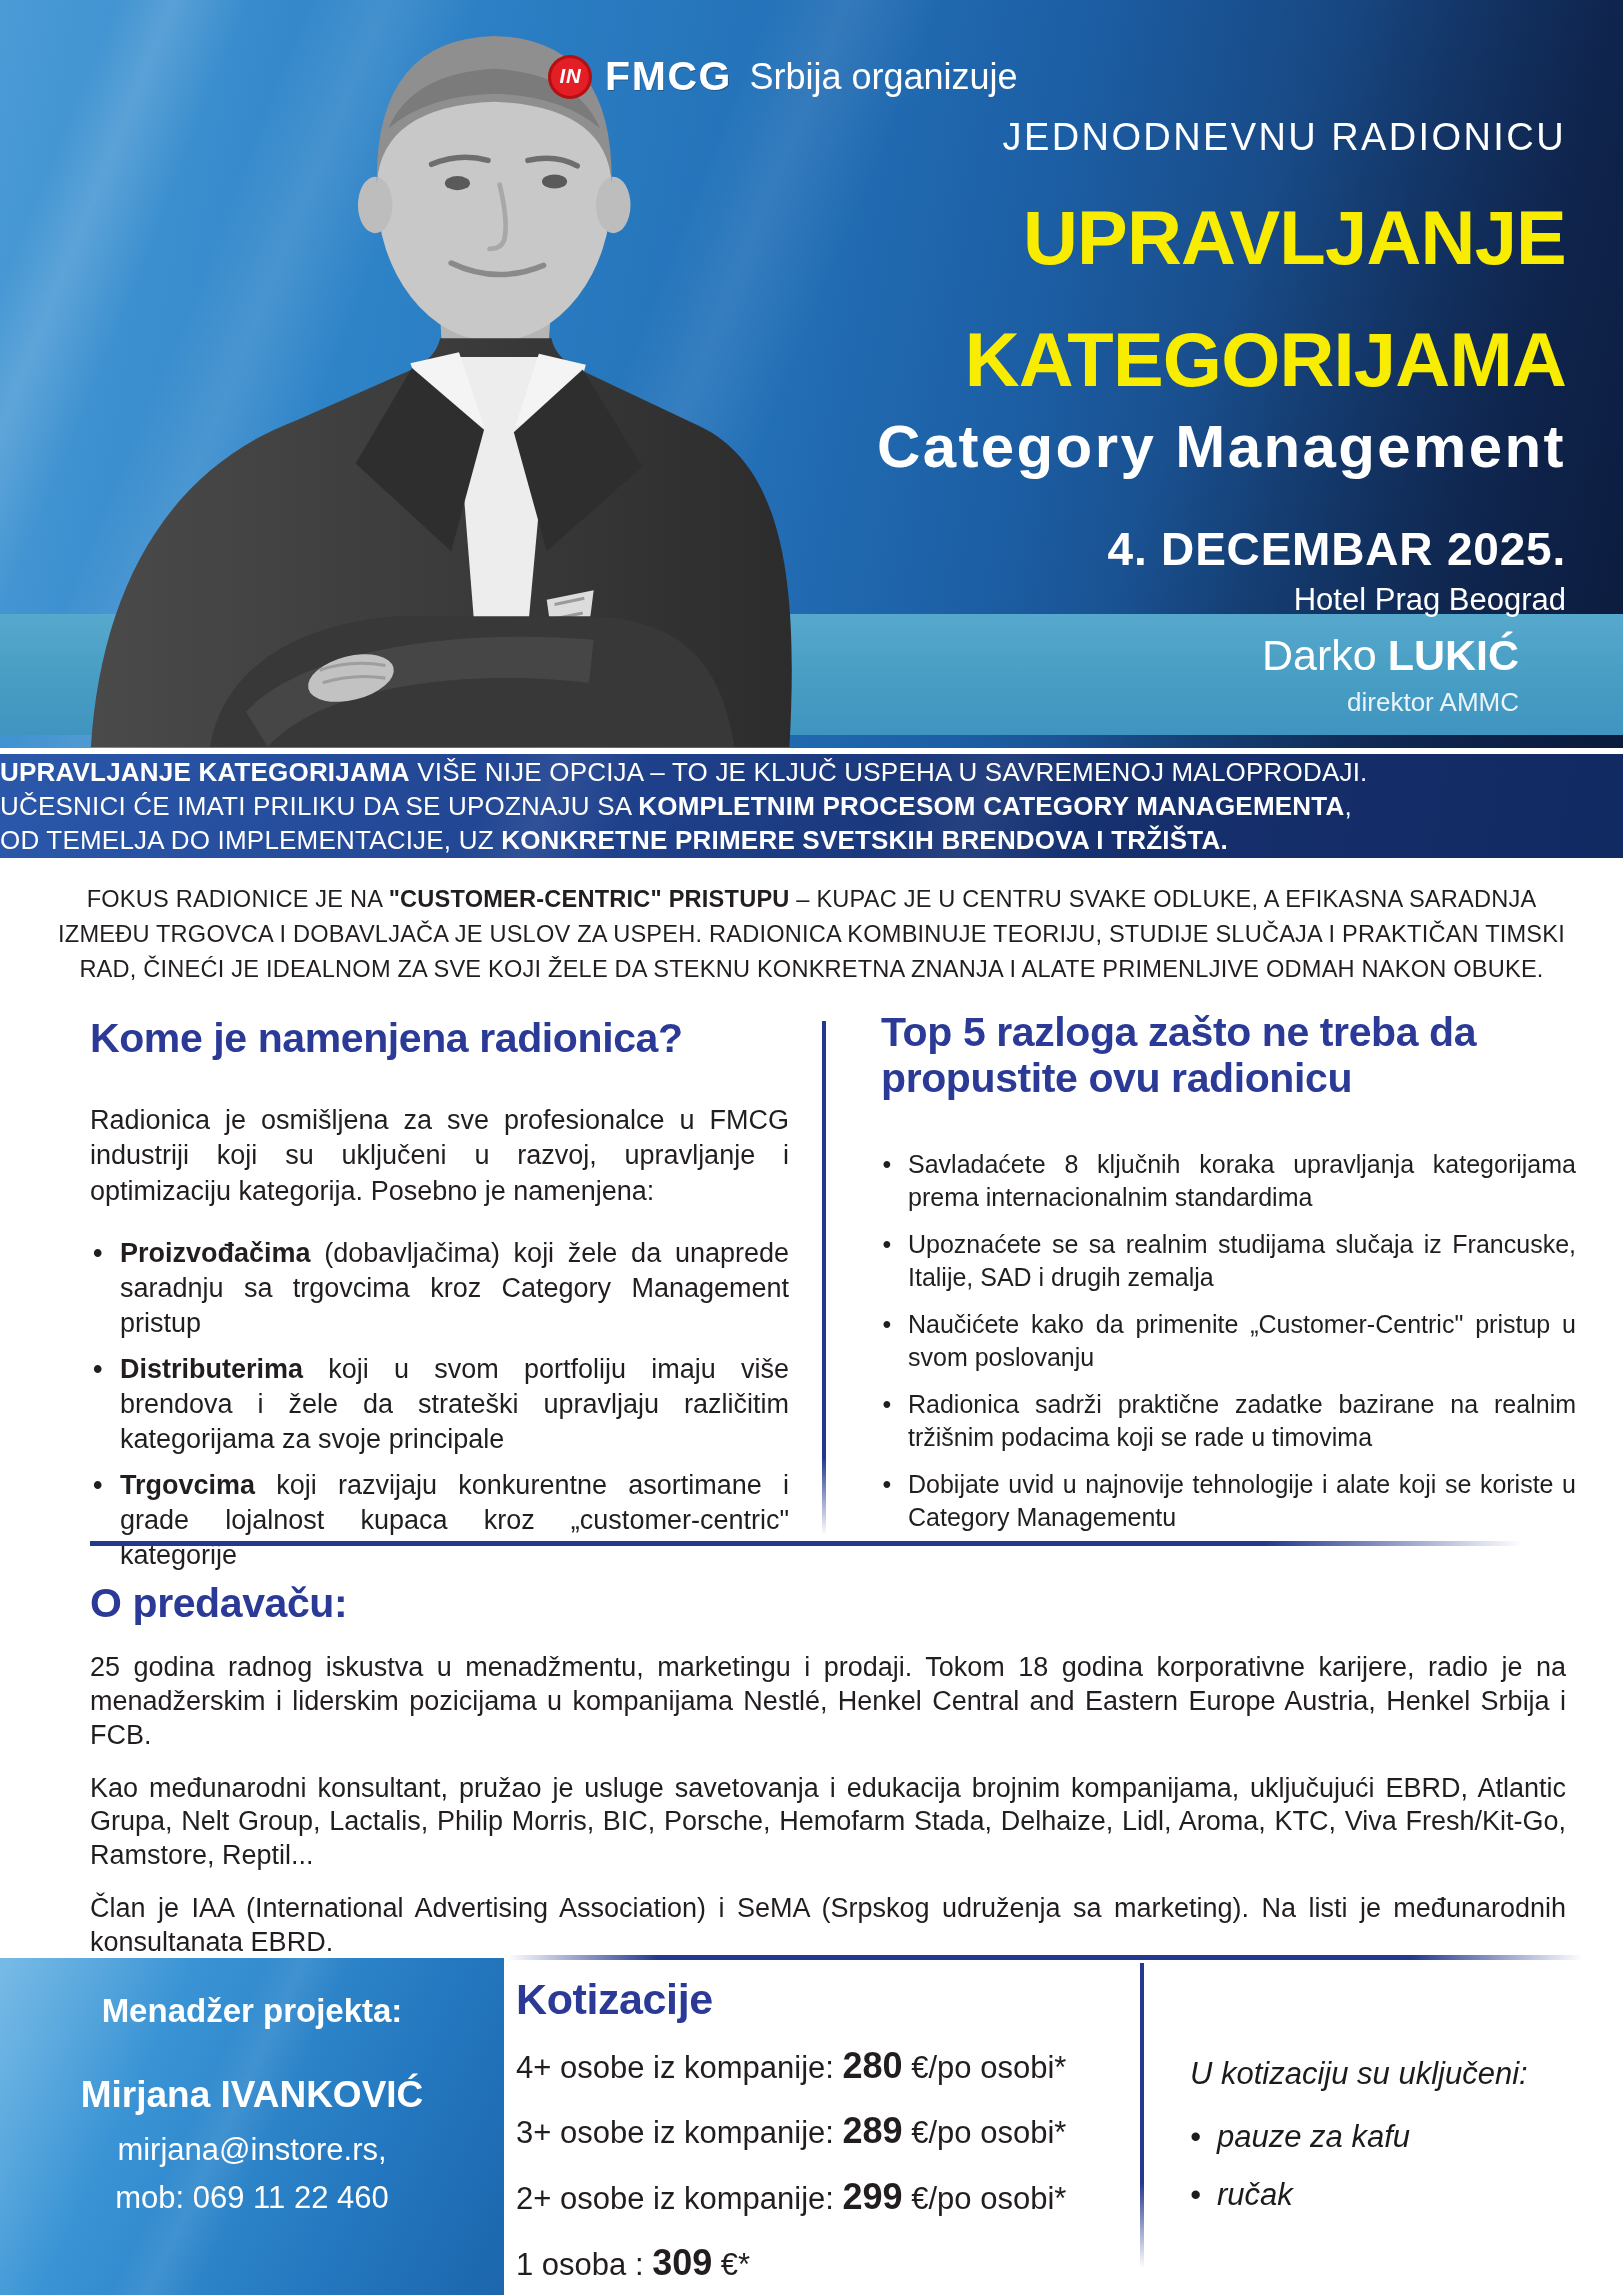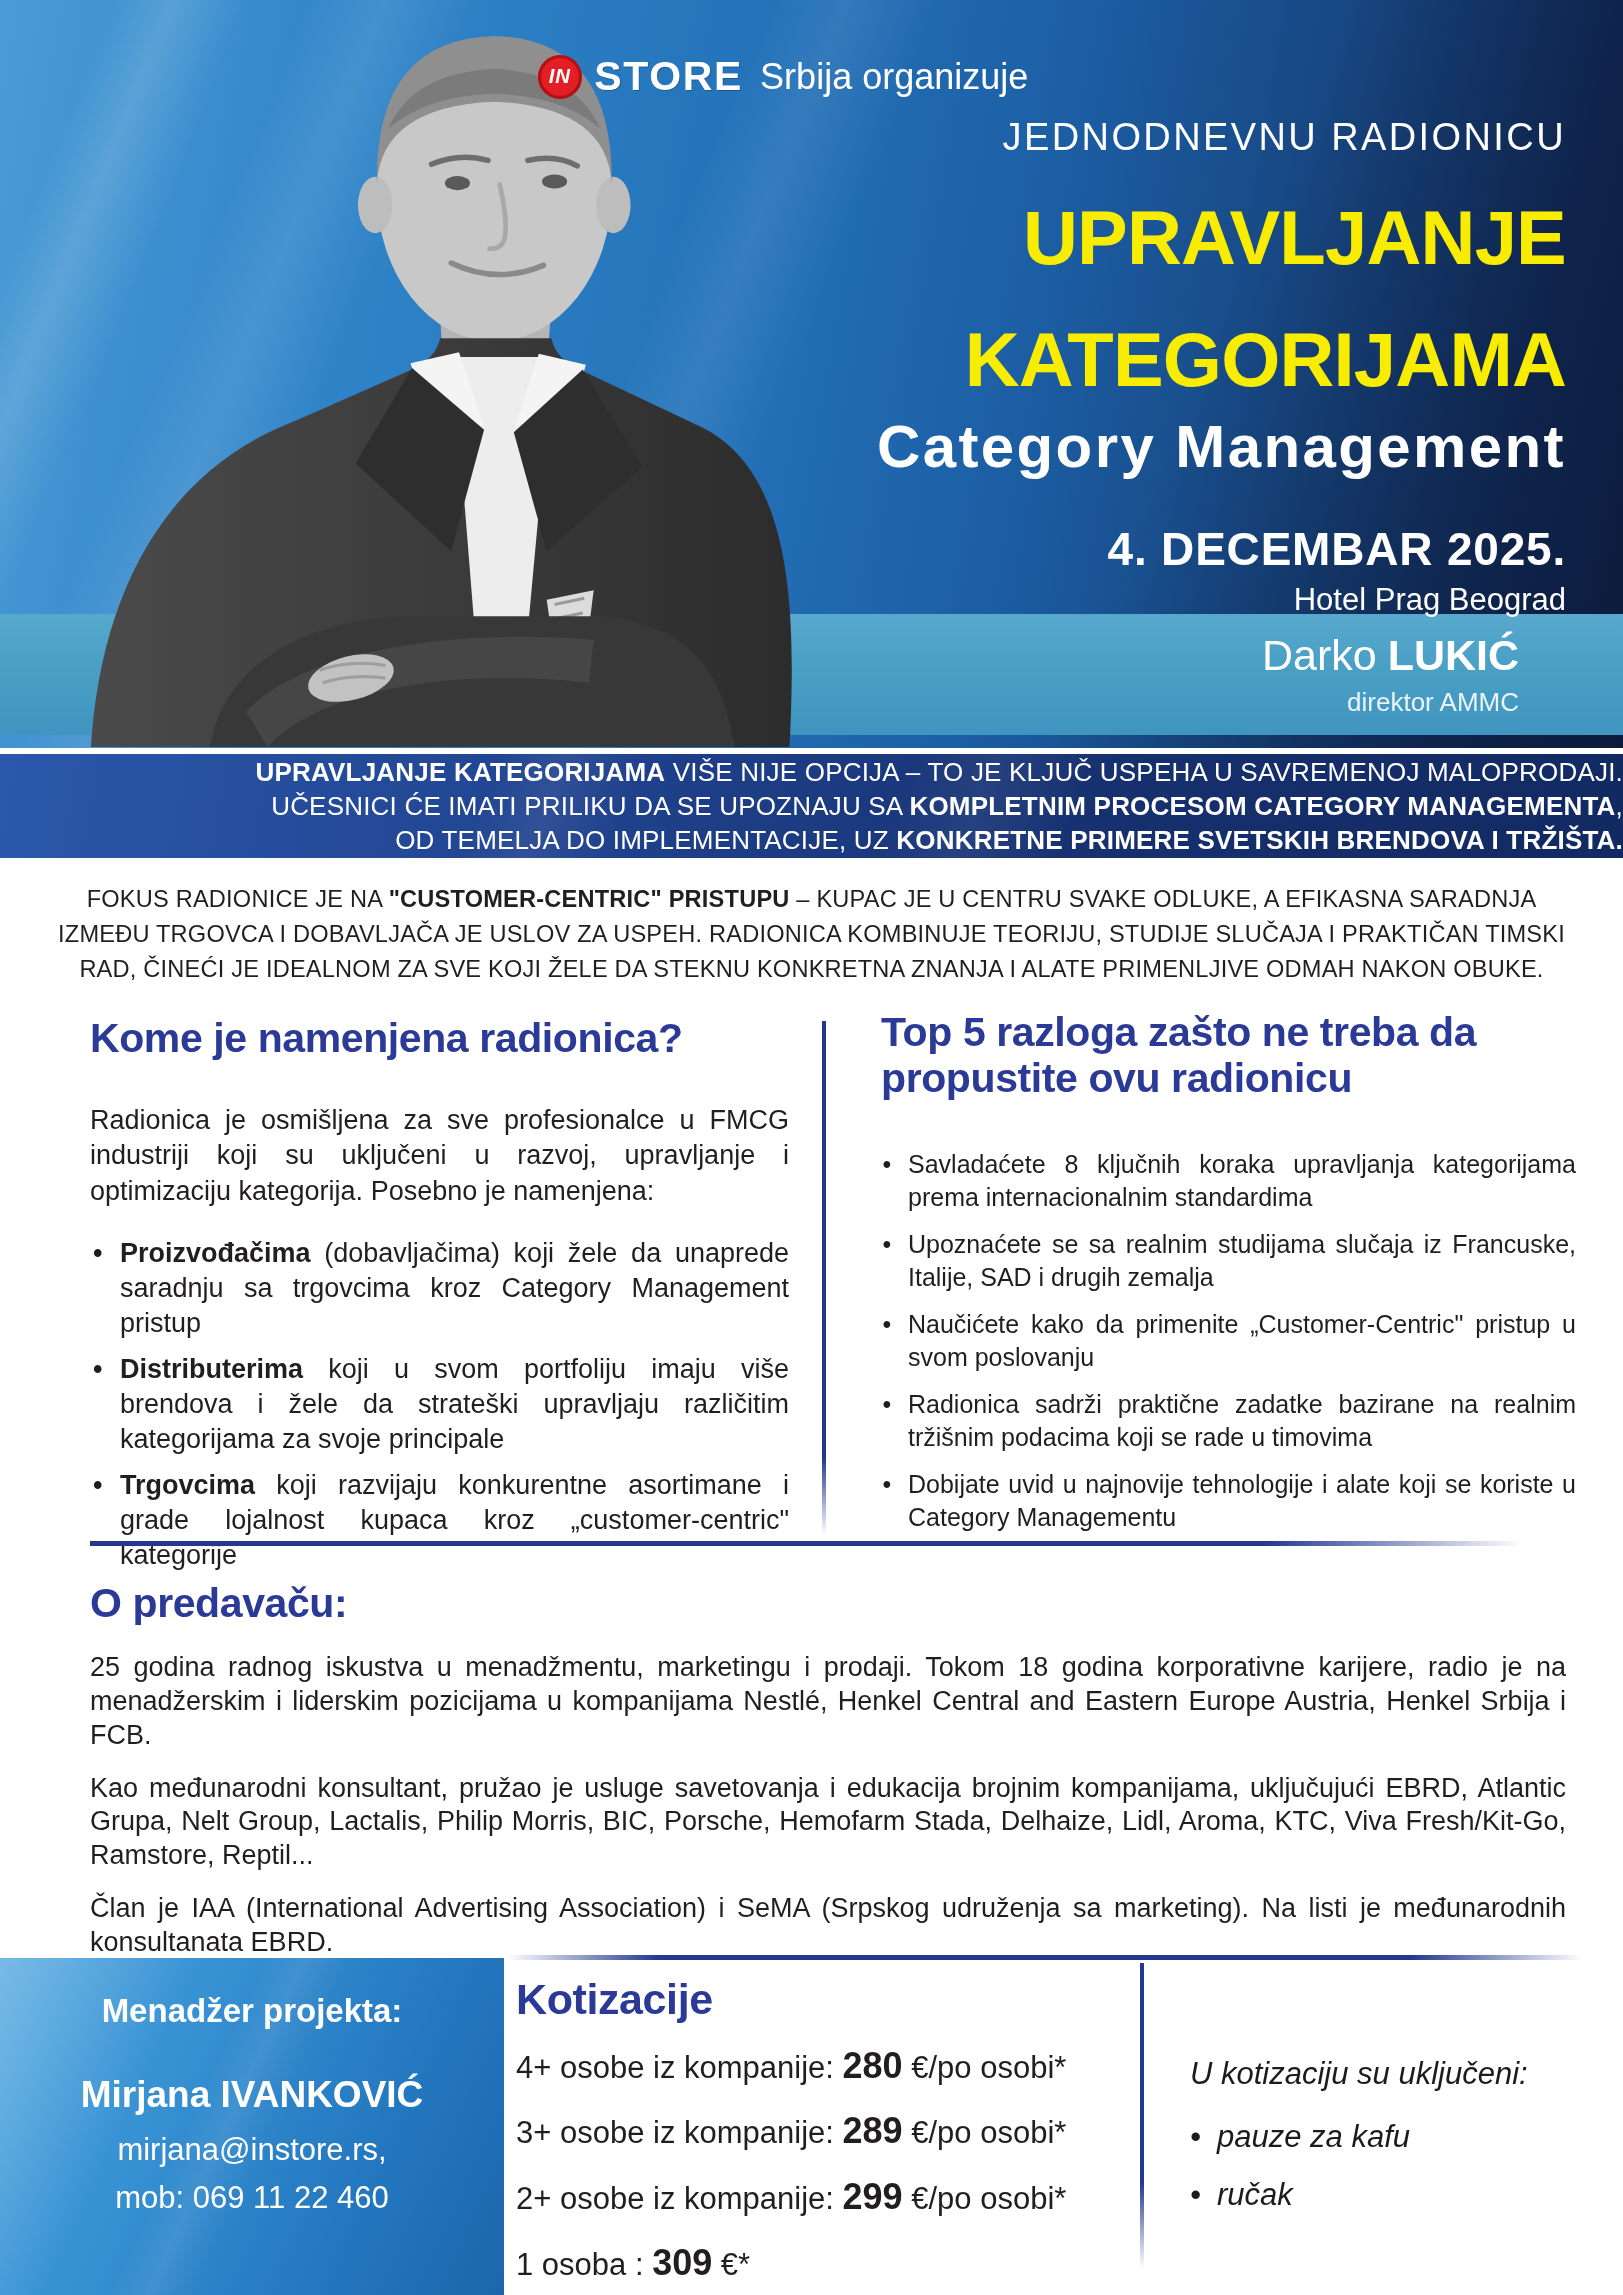--- a/index.html
+++ b/index.html
@@ -36,21 +36,21 @@
   .hero-date{margin-top:41px;font-size:46px;font-weight:800;letter-spacing:0.8px;}
   .hero-venue{margin-top:6.3px;font-size:31px;font-weight:normal;}
   .speaker-name{font-size:43px;color:#fff;}
   .speaker-name .first{font-weight:normal;}
   .speaker-name .last{font-weight:800;margin-left:11px;}
   .speaker-role{margin-top:7.9px;font-size:26px;color:#eaf4fa;}
 
   
   .banner{position:absolute;left:0;top:754px;width:1623px;height:104px;
         background:linear-gradient(100deg,#2b58ab 0%,#20438f 35%,#16306e 70%,#122a62 100%);
-        display:flex;flex-direction:column;align-items:flex-end;justify-content:center;z-index:1;}
+        display:flex;flex-direction:column;align-items:flex-start;justify-content:center;z-index:1;}
   .banner::before{content:"";position:absolute;inset:0;
         background:linear-gradient(112deg, rgba(255,255,255,0) 30%, rgba(255,255,255,.07) 34%, rgba(255,255,255,0) 39%),
                    linear-gradient(112deg, rgba(255,255,255,0) 55%, rgba(255,255,255,.06) 60%, rgba(255,255,255,0) 66%);}
   .banner-line{position:relative;color:#ffffff;font-size:26px;line-height:34px;white-space:nowrap;letter-spacing:0.2px;}
   .banner-line b{font-weight:bold;}
 
   
   .focus{position:absolute;left:0;top:858px;width:1623px;text-align:center;padding-top:23.6px;}
   .focus-line{font-size:23.6px;line-height:35px;color:#221e1f;white-space:nowrap;letter-spacing:0.2px;}
   .focus-line b{font-weight:bold;}
@@ -167,21 +167,21 @@
       <path d="M258,905 C330,828 520,798 702,813 L696,868 C520,848 350,878 286,950 Z" fill="#464646"></path>
       <ellipse cx="392" cy="862" rx="56" ry="28" fill="#c2c2c2" transform="rotate(-14 392 862)"></ellipse>
       <path d="M352,852 q40,-14 84,-6 M356,868 q40,-12 80,-6" stroke="#9e9e9e" stroke-width="4" fill="none"></path>
     </svg>
 
     <div class="hero-text">
       <div class="logo-row">
         <span class="logo-badge">
             <span>IN</span>
           </span>
-        <span class="logo-store">STORE</span>
+        <span class="logo-store">FMCG</span>
         <span class="logo-suffix">Srbija organizuje</span>
       </div>
       <div class="hero-line2">JEDNODNEVNU RADIONICU</div>
       <div class="hero-title">UPRAVLJANJE</div>
       <div class="hero-title">KATEGORIJAMA</div>
       <div class="hero-title-en">Category Management</div>
       <div class="hero-date">4. DECEMBAR 2025.</div>
       <div class="hero-venue">Hotel Prag Beograd</div>
     </div>
     <div class="hero-whiteline"></div>

